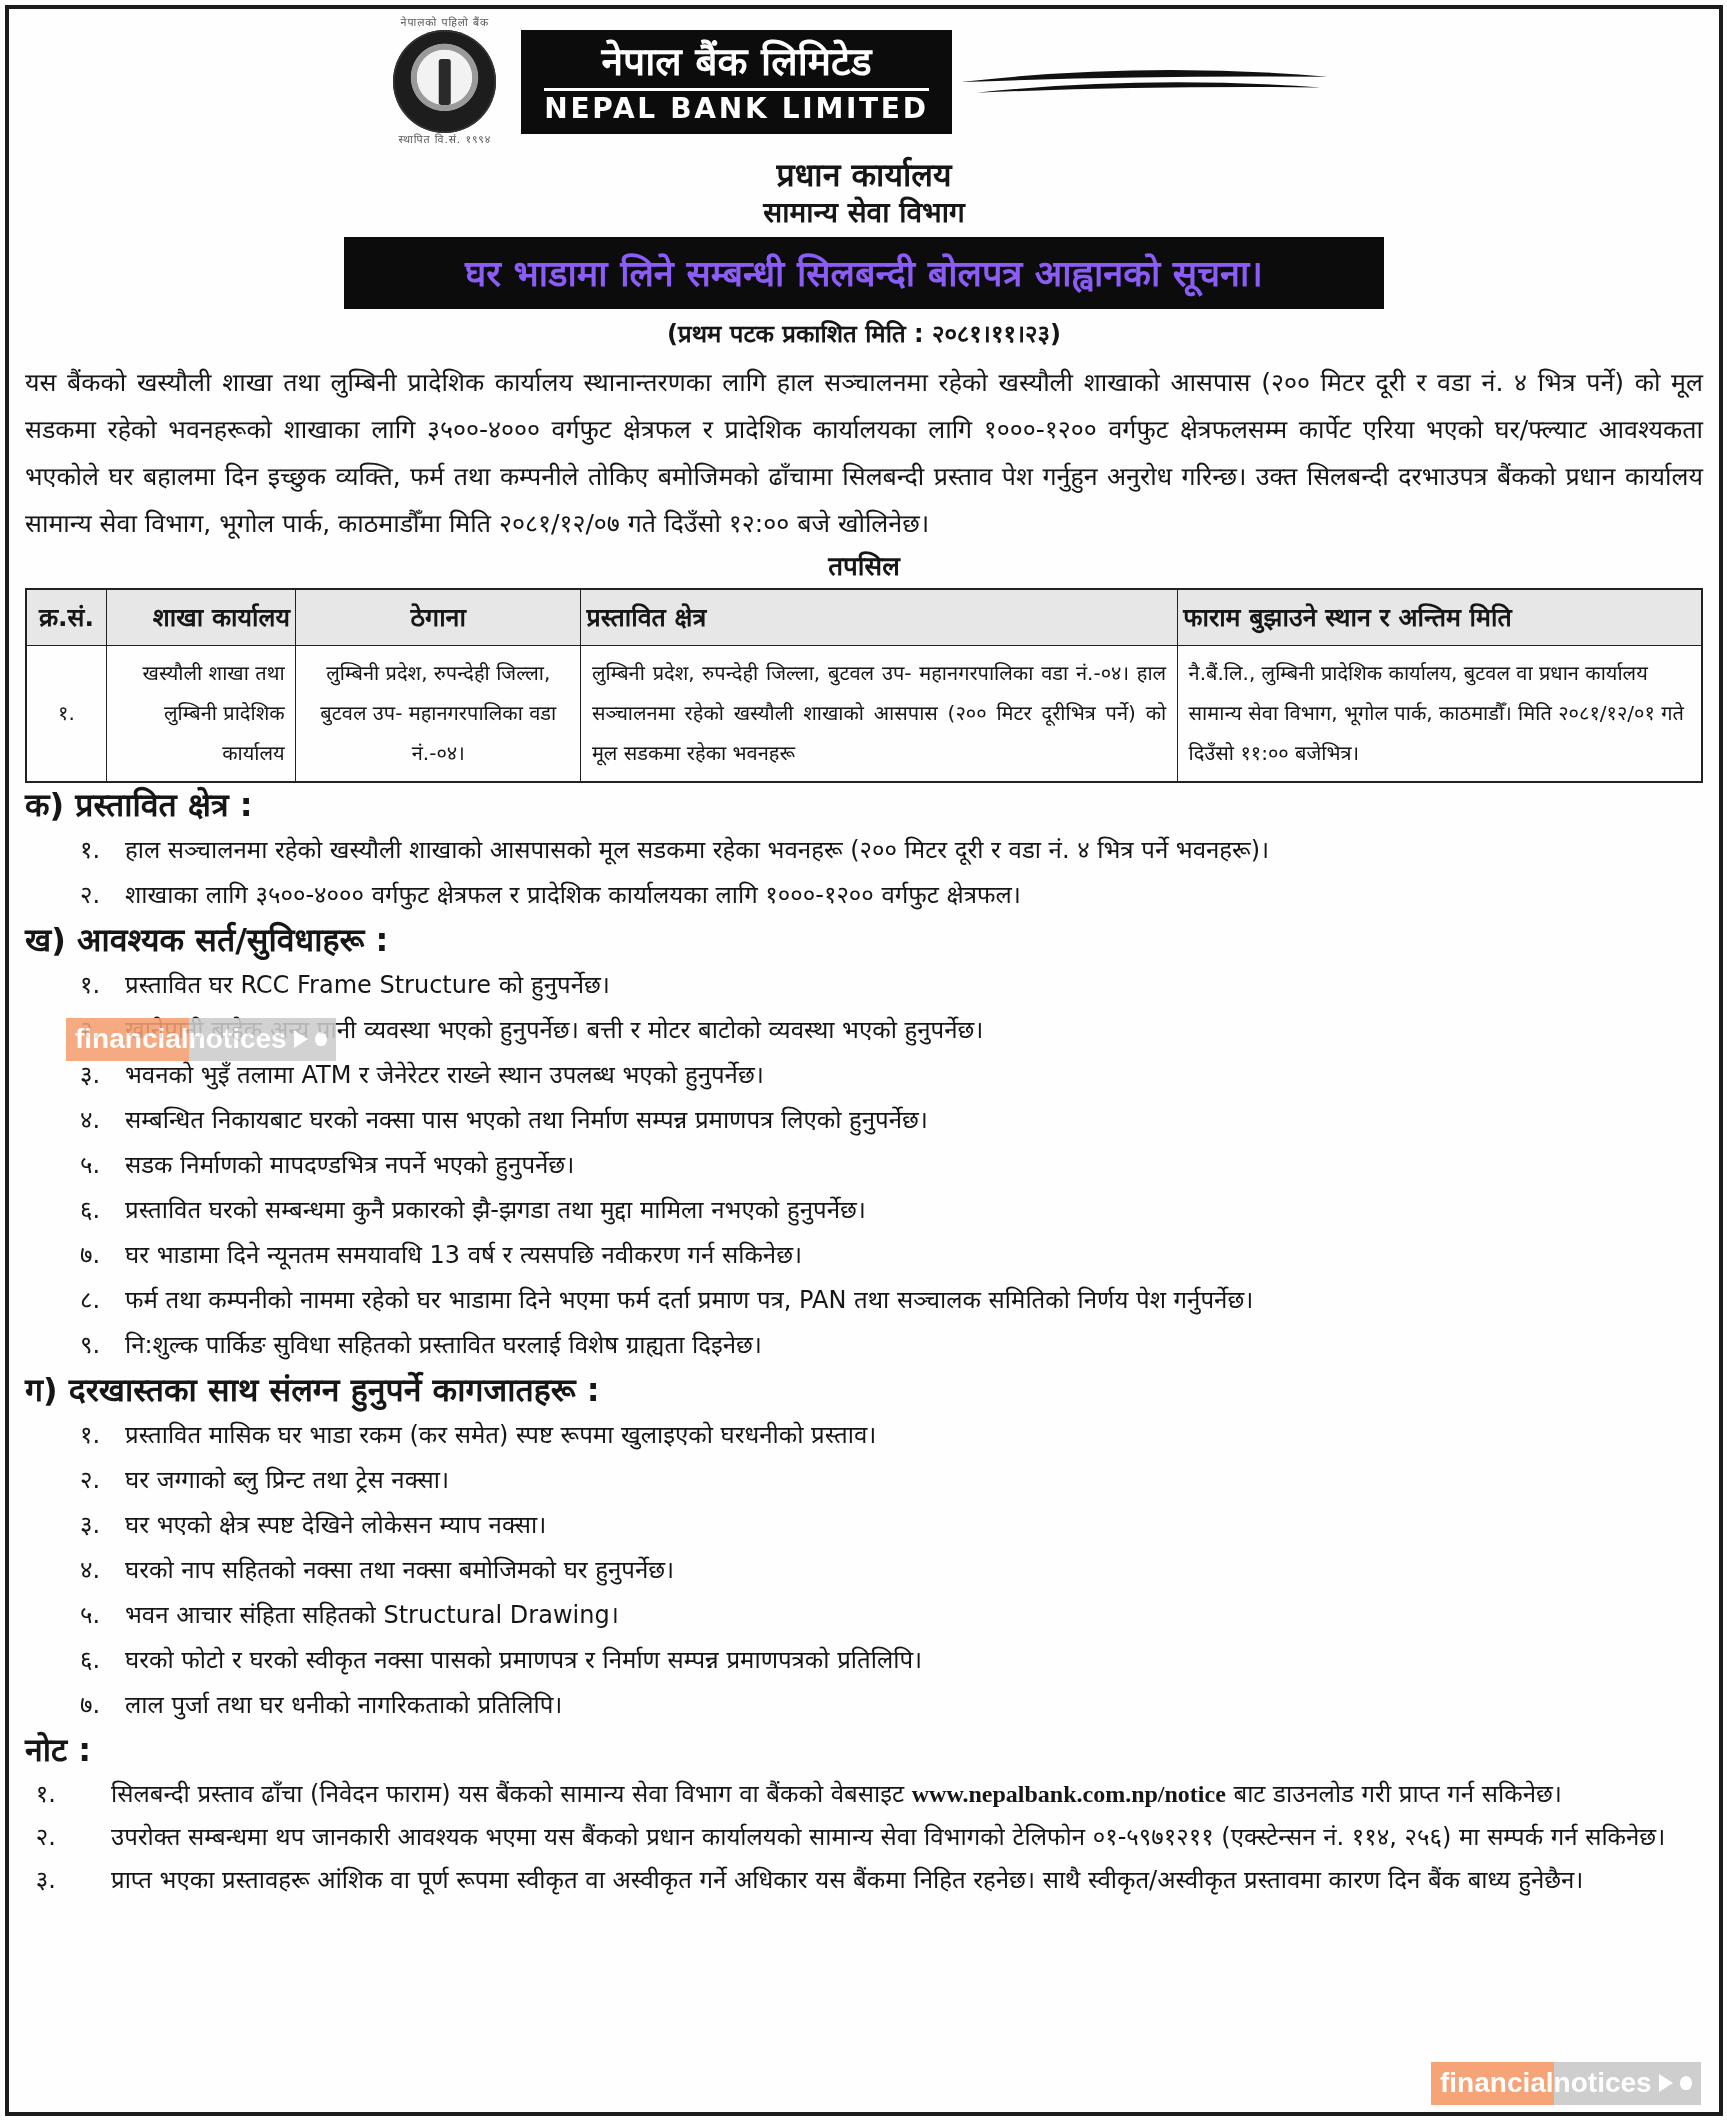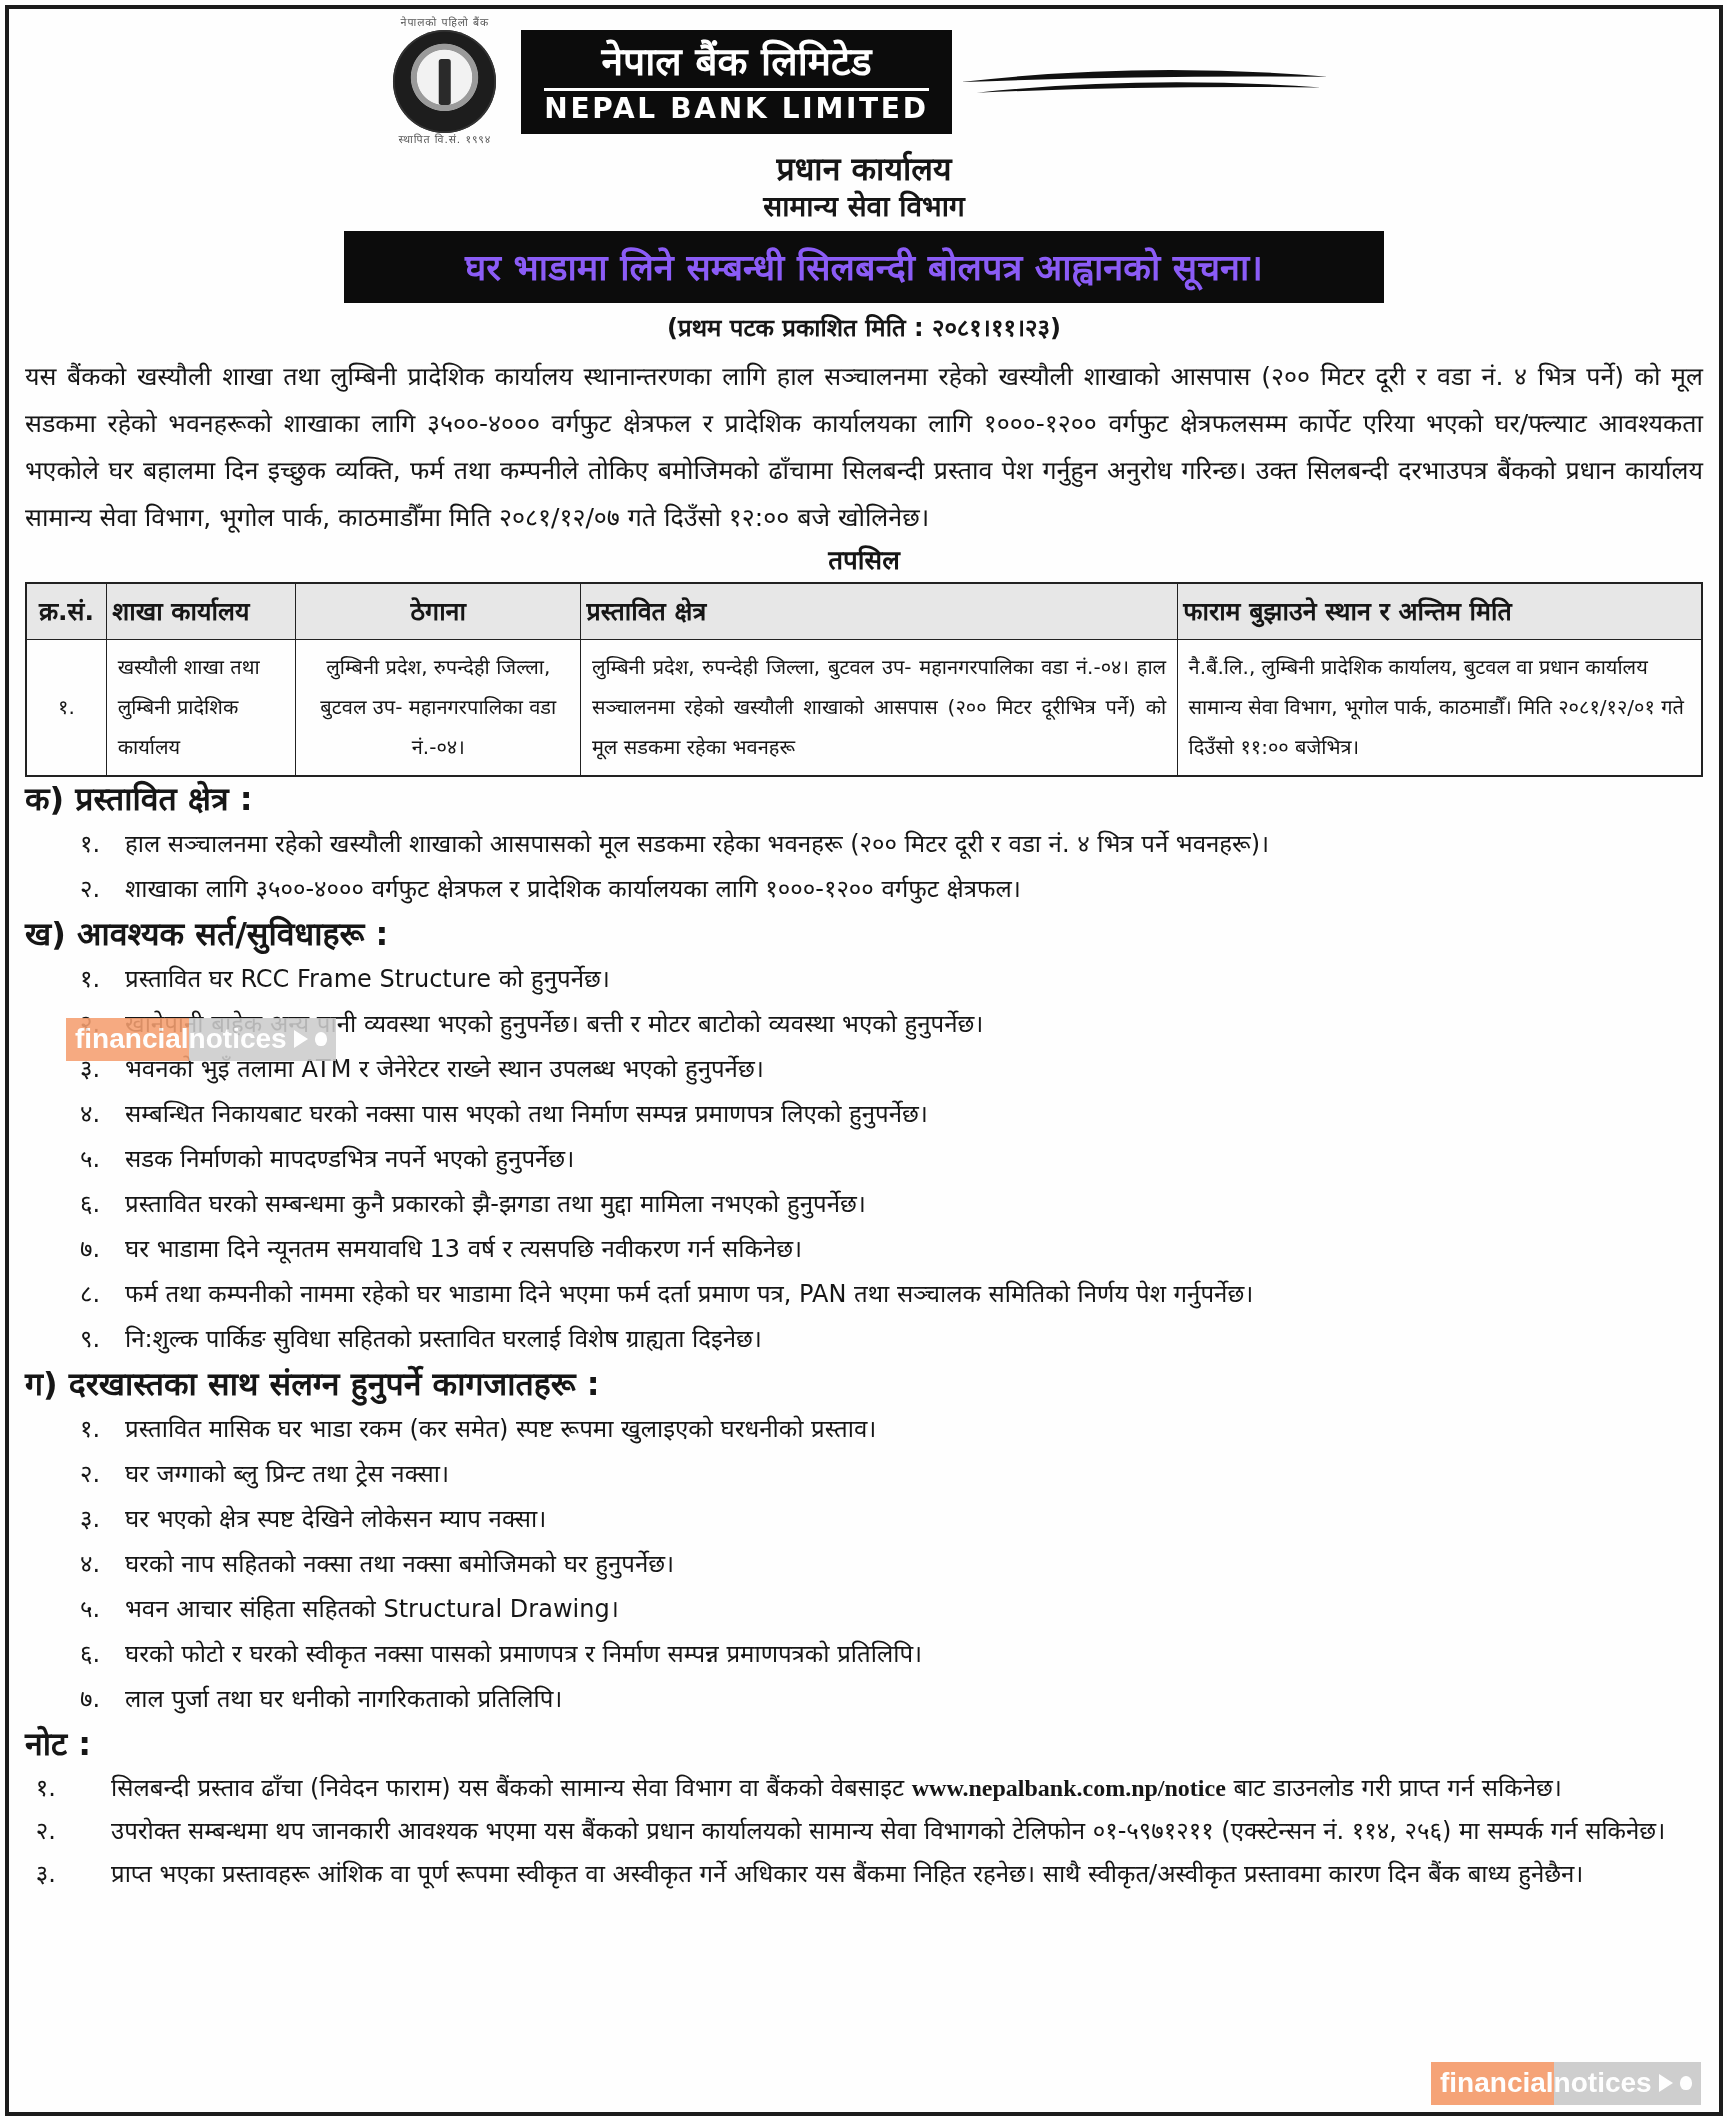--- a/index.html
+++ b/index.html
@@ -15,35 +15,35 @@
   .emblem{width:103px;height:103px;border-radius:50%;
           background:radial-gradient(circle at 50% 46%, #f2f2f2 0 36%, #9a9a9a 37% 44%, #1d1d1d 45% 100%);
           position:relative;box-shadow:0 0 0 1.8px #333 inset;}
   .emblem::after{content:"";position:absolute;left:50%;top:28%;width:12.5px;height:46px;
           transform:translateX(-50%);background:#2a2a2a;border-radius:2.7px;}
   .namebox-wrap{display:flex;flex-direction:row;align-items:center;}
   .namebox{background:#0c0c0c;color:#fff;text-align:center;padding:9px 23px 7.1px 23px;min-width:374px;}
   .name-np{font-size:39px;font-weight:bold;line-height:46px;border-bottom:3.6px solid #fff;padding-bottom:3.6px;}
   .name-en{font-size:28px;font-weight:bold;letter-spacing:2.7px;line-height:36px;}
   .wave{margin-top:1.8px;}
-  .office1{text-align:center;font-size:32px;font-weight:bold;line-height:41px;margin-top:1px;}
+  .office1{text-align:center;font-size:32px;font-weight:bold;line-height:41px;margin-top:7px;}
   .office2{text-align:center;font-size:28px;font-weight:bold;line-height:34px;}
 
   .banner{margin:7.1px auto 0 auto;width:1029px;background:#0c0c0c;color:#8b5cf6;text-align:center;
           font-size:36px;font-weight:bold;padding:11.6px 5.3px;}
   .publine{text-align:center;font-size:24px;font-weight:bold;line-height:36px;margin-top:7.1px;}
 
   .para{font-size:25px;line-height:47px;text-align:justify;margin-top:7.1px;}
   .tapsil{text-align:center;font-weight:bold;font-size:26px;line-height:39px;}
 
   table.tbl{width:100%;border-collapse:collapse;border:2.7px solid #222;margin-top:1.8px;}
   .tbl th{background:#e7e7e7;border:1.8px solid #222;font-size:25px;font-weight:bold;padding:10.7px 5.3px;line-height:34px;}
   .tbl td{border:1.8px solid #222;font-size:20px;line-height:40px;padding:7.1px 10.7px;vertical-align:middle;}
   .c-sn{width:4.8%;text-align:center;}
-  .c-branch{width:11.3%;text-align:left;}
+  .c-branch{width:11.3%;text-align:right;}
   .c-addr{width:17%;text-align:center;}
   .c-area{width:35.6%;text-align:justify;}
   .c-sub{width:31.3%;text-align:left;}
 
   .sec-h{font-size:32px;font-weight:bold;line-height:45px;}
   .li{position:relative;padding-left:100px;font-size:24px;line-height:45px;}
   .li .no{position:absolute;left:55px;top:0;}
   .note-block .li{padding-left:86px;line-height:43px;}
   .note-block .li .no{left:10.7px;}
   .url{font-weight:bold;font-family:"Liberation Serif","DejaVu Serif",serif;}

